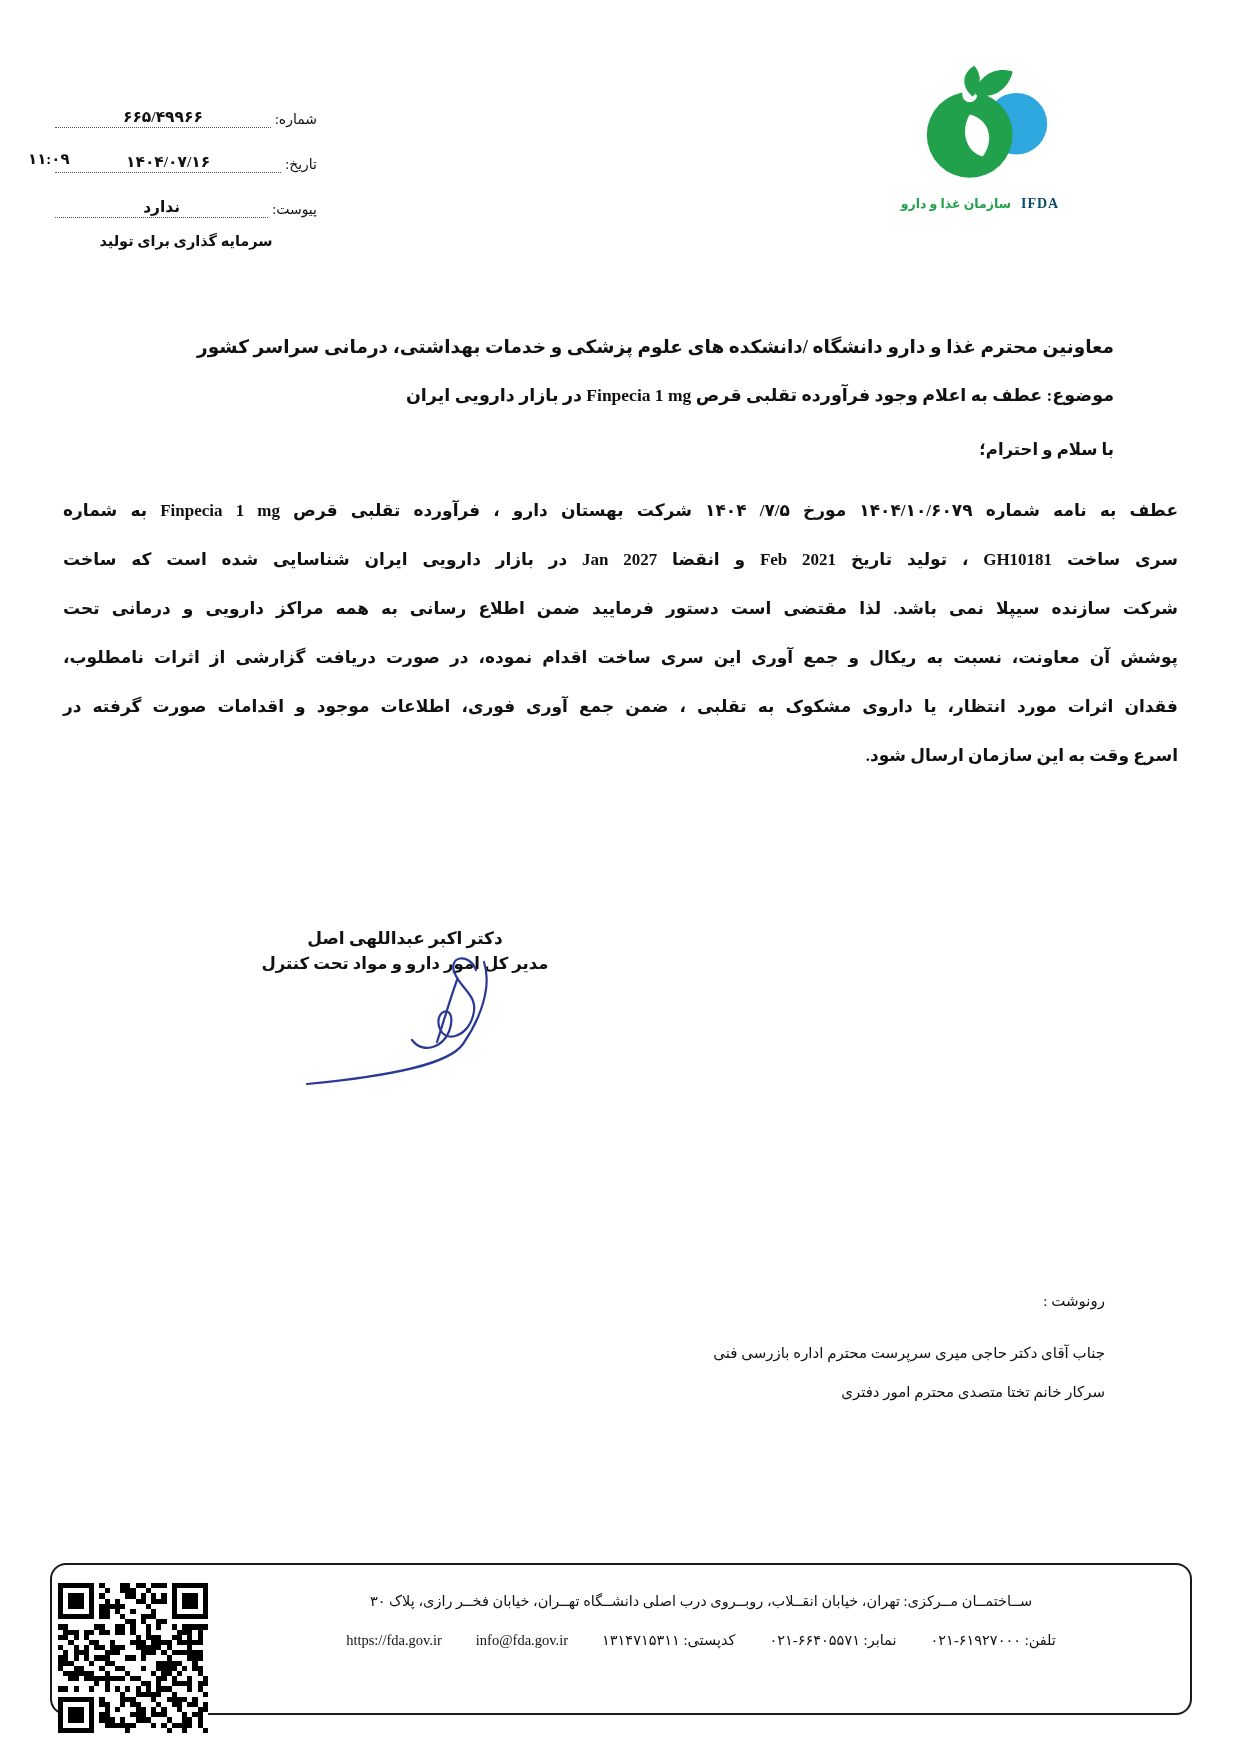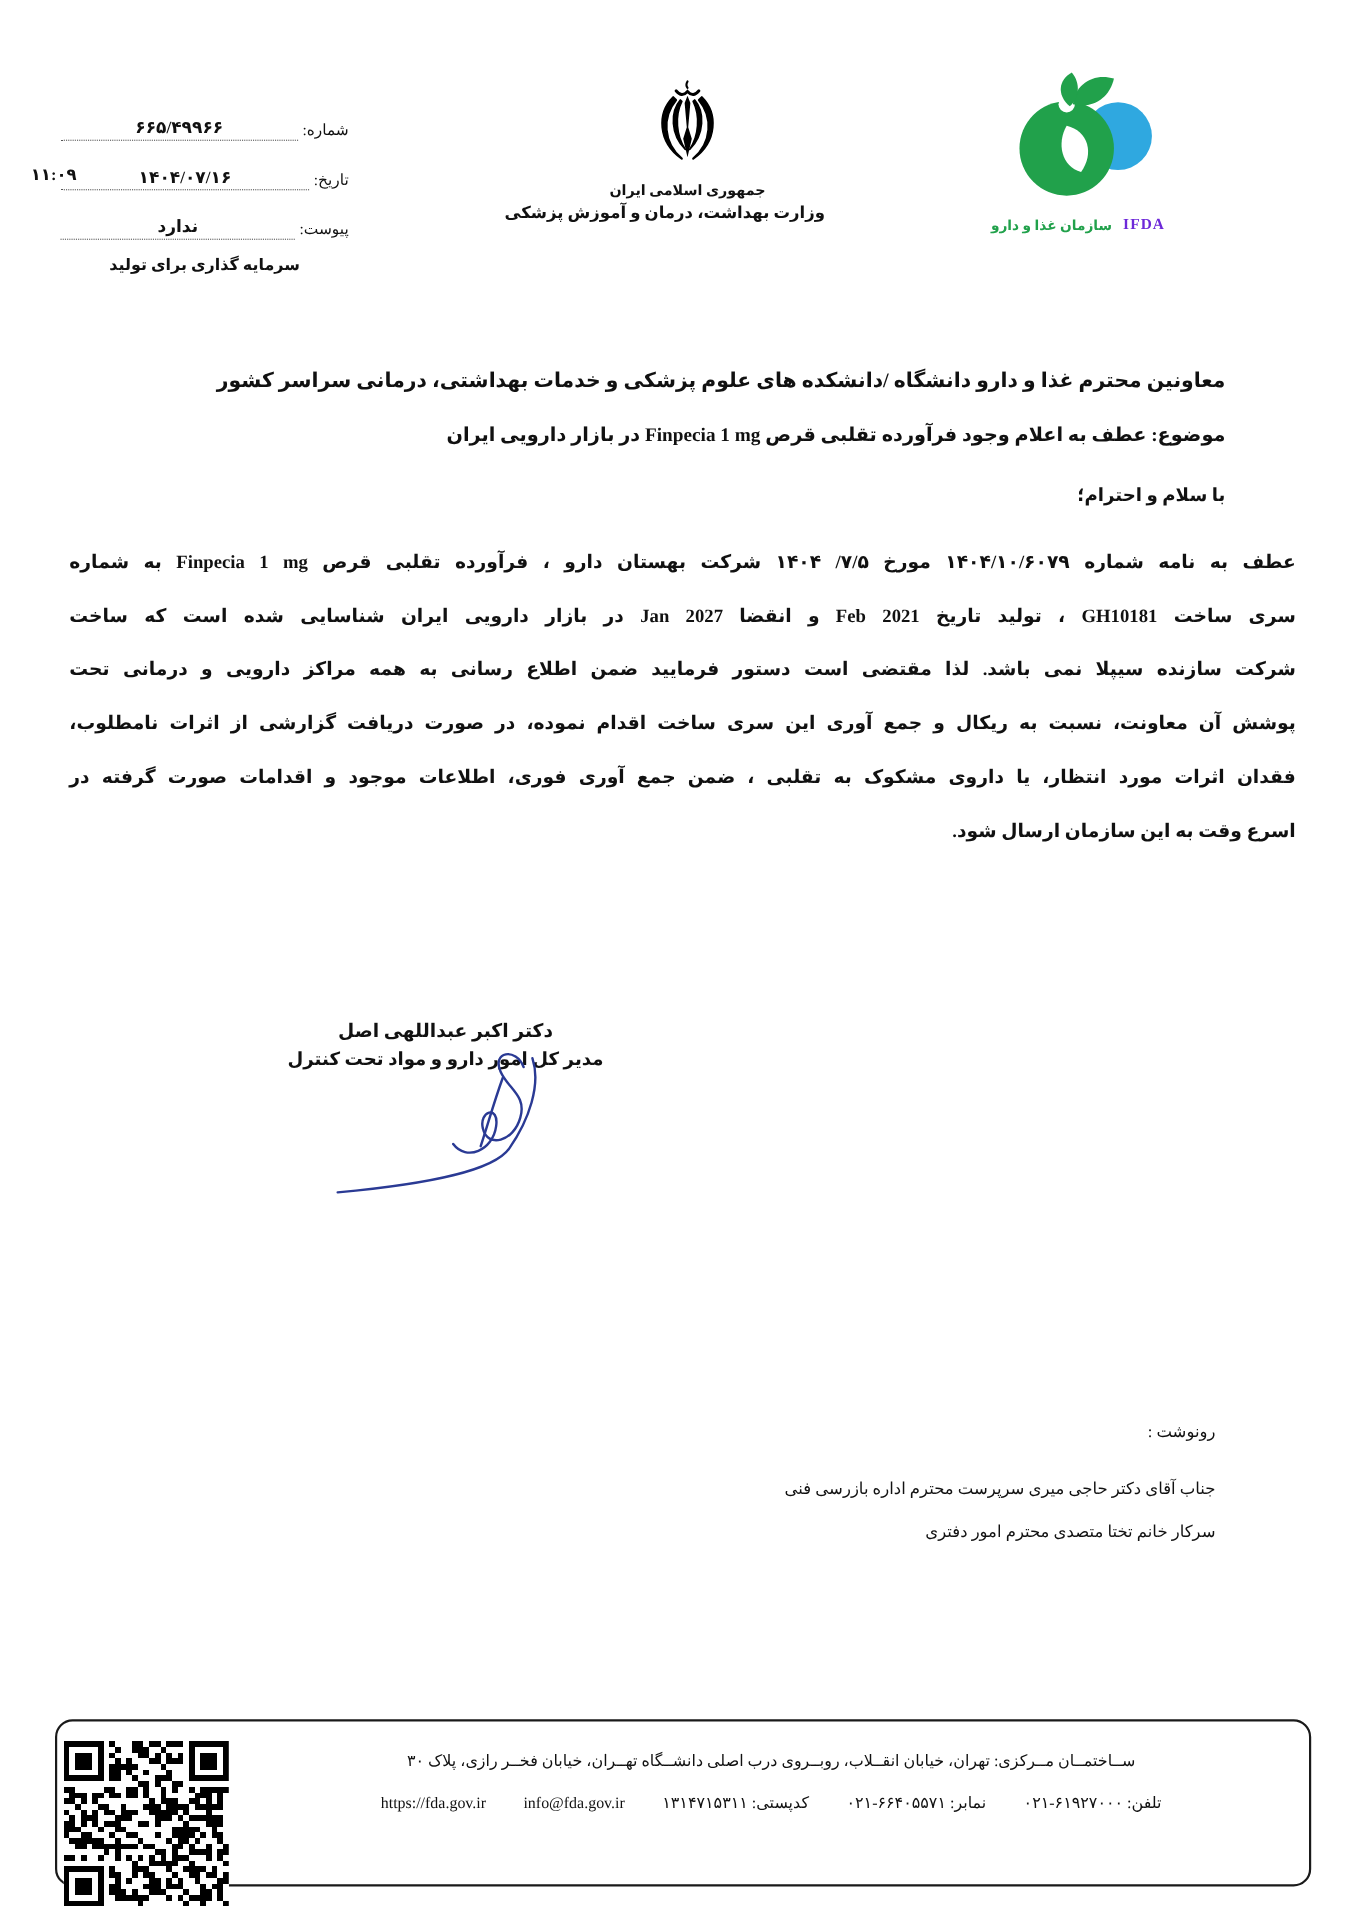--- a/index.html
+++ b/index.html
@@ -85,50 +85,35 @@
       <span class="meta-value">۱۴۰۴/۰۷/۱۶</span>
     </div>
     <div class="meta-row">
       <span class="meta-label">پیوست:</span>
       <span class="meta-value">ندارد</span>
     </div>
     <div class="meta-slogan">سرمایه گذاری برای تولید</div>
   </div>
   <div class="meta-time">۱۱:۰۹</div>
 
-  <div class="emblem-block">
-    <span>
-      <svg width="78" height="86" viewBox="0 0 120 130" aria-hidden="true">
-        <path d="M44,15 q8,10 16,1 q8,9 16,-1" fill="none" stroke="#000" stroke-width="4" stroke-linecap="round"></path>
-        <path d="M60,2 q-3,5 0,9" fill="none" stroke="#000" stroke-width="3" stroke-linecap="round"></path>
-        <path d="M60,22 L64,32 L61,66 L66,82 L60,108 L54,82 L59,66 L56,32 Z" fill="#000"></path>
-        <path d="M50,28 C36,44 36,76 57,97 C44,78 42,50 52,30 Z" fill="#000" stroke="#000" stroke-width="2.5" stroke-linejoin="round"></path>
-        <path d="M70,28 C84,44 84,76 63,97 C76,78 78,50 68,30 Z" fill="#000" stroke="#000" stroke-width="2.5" stroke-linejoin="round"></path>
-        <path d="M40,24 C18,46 18,86 52,110 C26,88 24,52 44,28 Z" fill="#000" stroke="#000" stroke-width="3" stroke-linejoin="round"></path>
-        <path d="M80,24 C102,46 102,86 68,110 C94,88 96,52 76,28 Z" fill="#000" stroke="#000" stroke-width="3" stroke-linejoin="round"></path>
-      </svg>
-    </span>
-    <div class="emblem-country">جمهوری اسلامی ایران</div>
-    <div class="emblem-ministry">وزارت بهداشت، درمان و آموزش پزشکی</div>
-  </div>
 
   <div class="ifda-block">
     <span>
       <svg width="162" height="126" viewBox="0 0 170 135" aria-hidden="true">
         <circle cx="124" cy="64" r="33" fill="#2fa8e0"></circle>
         <circle cx="74" cy="76" r="46" fill="#21a14b"></circle>
         <path d="M74,54 C95,59 101,81 88,99 C69,94 64,71 74,54 Z" fill="#ffffff"></path>
         <circle cx="74" cy="33" r="8" fill="#ffffff"></circle>
         <path d="M80,33 C82,13 101,2 120,8 C116,27 99,38 80,33 Z" fill="#21a14b"></path>
         <path d="M77,35 C64,24 66,9 79,2 C88,13 86,27 77,35 Z" fill="#21a14b"></path>
       </svg>
     </span>
     <div class="ifda-text-row">
       <span class="ifda-org" style="color:#21a14b">سازمان غذا و دارو</span>
-      <span class="ifda-acronym" style="color:#6d28d9">IFDA</span>
+      <span class="ifda-acronym" style="color:#0c4a6e">IFDA</span>
     </div>
   </div>
 
   <div class="body-block">
     <div class="recipient">معاونین محترم غذا و دارو دانشگاه /دانشکده های علوم پزشکی و خدمات بهداشتی، درمانی سراسر کشور</div>
     <div class="subject">موضوع: عطف به اعلام وجود فرآورده تقلبی قرص Finpecia 1 mg در بازار دارویی ایران</div>
     <div class="salutation">با سلام و احترام؛</div>
     <div class="paragraph">
       <div class="pline">عطف به نامه شماره ۱۴۰۴/۱۰/۶۰۷۹ مورخ ۷/۵/ ۱۴۰۴ شرکت بهستان دارو ، فرآورده تقلبی قرص Finpecia 1 mg به شماره</div>
       <div class="pline">سری ساخت GH10181 ، تولید تاریخ Feb 2021 و انقضا Jan 2027 در بازار دارویی ایران شناسایی شده است که ساخت</div>

